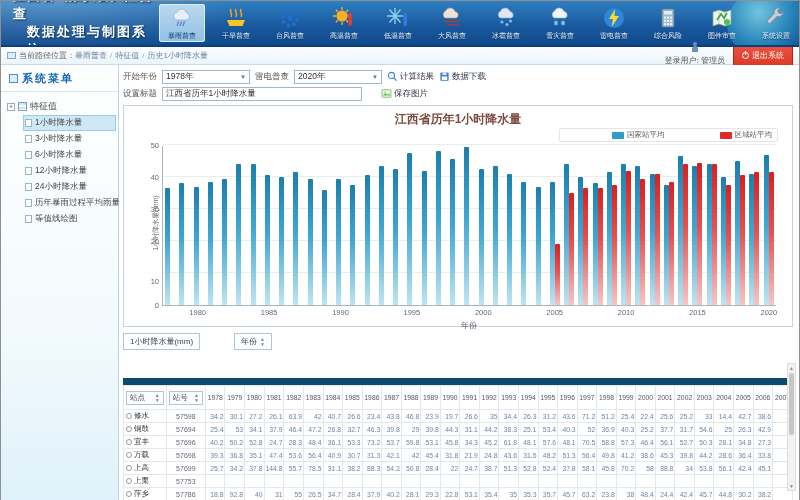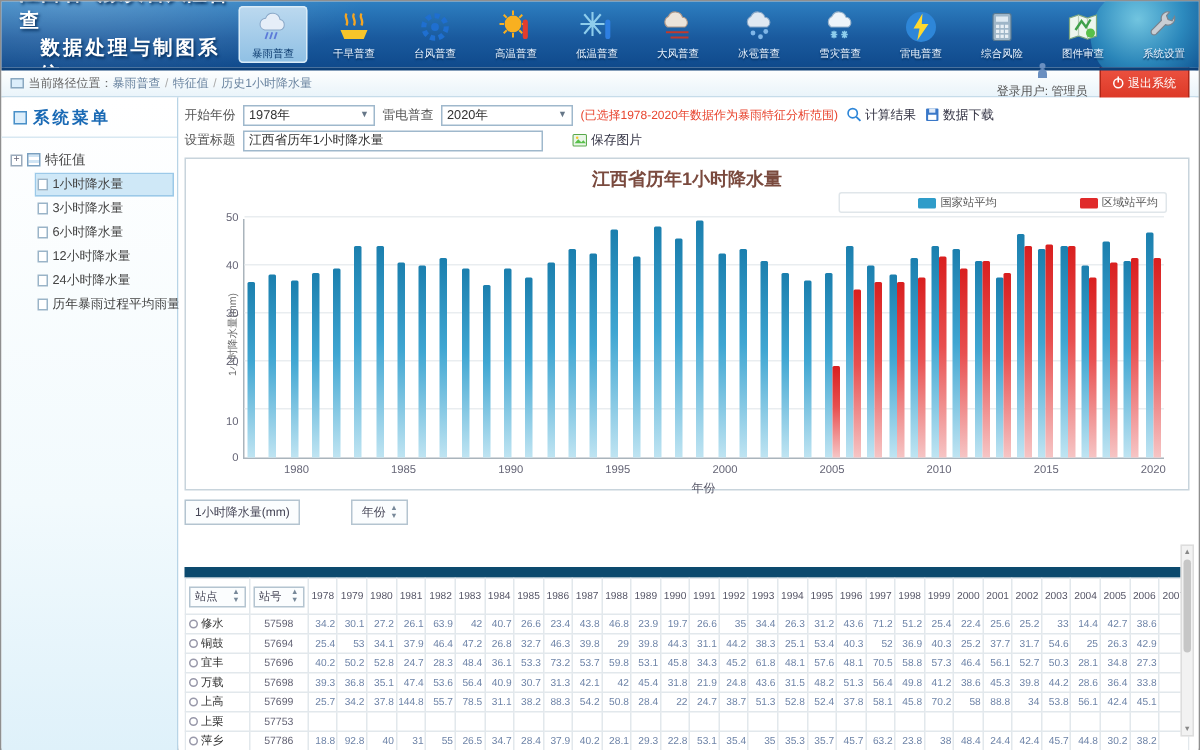--- a/index.html
+++ b/index.html
@@ -313,36 +313,41 @@
             </li>
             <li class="tree-item">
               <span class="leaf-icon"></span>
               <span>24小时降水量</span>
             </li>
             <li class="tree-item">
               <span class="leaf-icon"></span>
               <span>历年暴雨过程平均雨量</span>
             </li>
           </ul>
+          <ul class="tree-items">
+            <li class="tree-item">
+              <span class="leaf-icon"></span>
+              <span>等值线绘图</span>
+            </li>
+          </ul>
         </div>
     </aside>
 
     <main class="main">
       <div class="ctrl-row">
         <span>开始年份</span>
         <div class="select">
           <span class="sval">1978年</span>
           <span class="caret">▼</span>
         </div>
         <span>雷电普查</span>
         <div class="select">
           <span class="sval">2020年</span>
           <span class="caret">▼</span>
         </div>
-        <span class="hint">(已选择1978-2020年数据作为暴雨特征分析范围)</span>
         <span class="link-btn">
           <svg viewBox="0 0 16 16">
               <circle cx="6.5" cy="6.5" r="4.5" fill="none" stroke="#2e86d8" stroke-width="1.6"></circle>
               <path d="M10 10l4 4" stroke="#2e86d8" stroke-width="1.8"></path>
             </svg>
           <span>计算结果</span>
         </span>
         <span class="link-btn">
           <svg viewBox="0 0 16 16">
               <rect x="2" y="2" width="12" height="12" rx="1" fill="#3a78c8"></rect>

